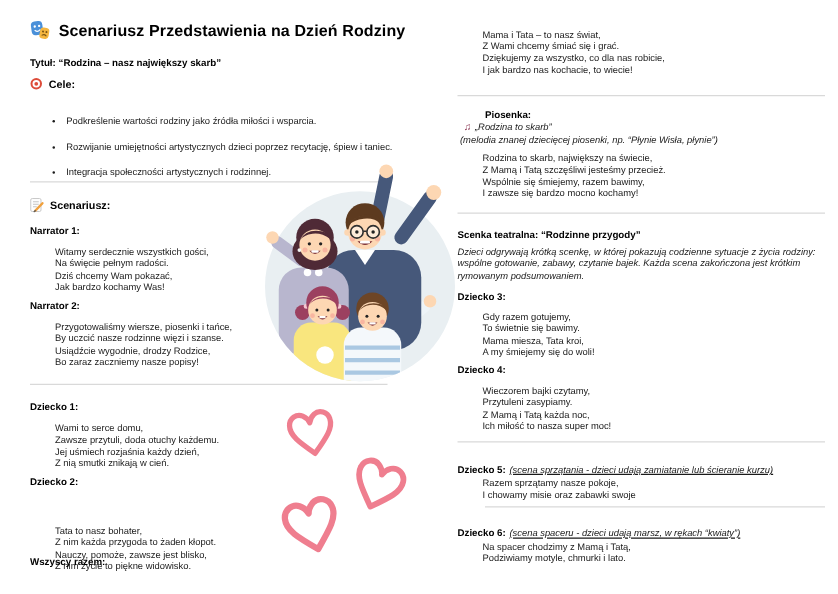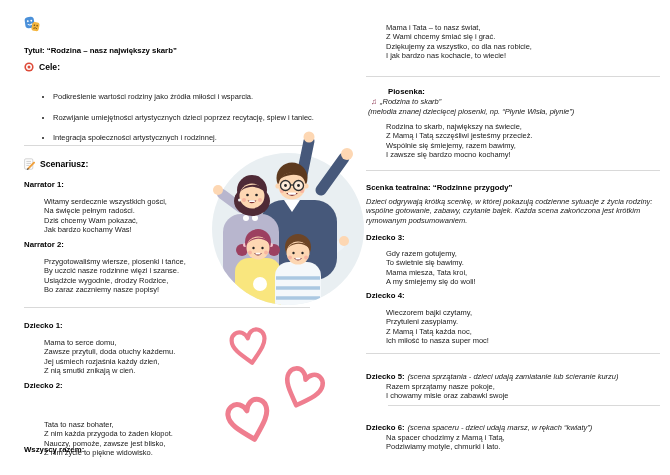--- a/index.html
+++ b/index.html
@@ -13,41 +13,42 @@
   .sub{font-size:7.8px;font-weight:bold;color:#000;}
   .h2{font-size:8.6px;font-weight:bold;color:#000;}
   .h3{font-size:7.8px;font-weight:bold;color:#000;}
   .verse{font-size:7.5px;line-height:9.3px;white-space:pre-line;padding-left:20px;}
   .it{font-style:italic;}
   .small{font-size:7.5px;line-height:9.3px;}
   .divider{height:0;border-top:1px solid #d9d9d9;}
   ul.goals{margin:12px;padding-left:15px;list-style:disc;}
   ul.goals li{font-size:7.5px;line-height:9px;margin-bottom:11.5px;}
   .note{color:#8a3350;font-size:8px;font-style:normal;margin-right:3px;}
-  .stage{font-size:7.5px;font-style:italic;margin-left:3px;font-weight:normal;}
+  .stage{font-size:7.5px;font-style:italic;margin-left:3px;font-weight:normal;text-decoration:underline;}
   svg{display:block;}
 </style>
 </head>
 <body>
 
 <div class="abs row" style="left:24px;top:16px;">
   <svg width="17" height="16" viewBox="0 0 17 16">
     <g transform="rotate(-8 5.5 6.5)">
       <rect x="1" y="1" width="9.2" height="11" rx="3.2" fill="#4a90d9"></rect>
       <circle cx="4" cy="5" r="0.95" fill="#fff"></circle>
         <circle cx="7.5" cy="5" r="0.95" fill="#fff"></circle>
       <path d="M3.8 8.2 Q5.7 10 7.7 8.2" stroke="#fff" stroke-width="1" fill="none" stroke-linecap="round"></path>
     </g>
     <g transform="rotate(10 11.5 10.5)">
       <rect x="7.8" y="6.2" width="7.4" height="8.8" rx="2.6" fill="#f5b63f"></rect>
       <circle cx="10.2" cy="9.4" r="0.8" fill="#7a5413"></circle>
         <circle cx="13" cy="9.4" r="0.8" fill="#7a5413"></circle>
       <path d="M10 12.4 Q11.6 11 13.2 12.4" stroke="#7a5413" stroke-width="0.9" fill="none" stroke-linecap="round"></path>
     </g>
   </svg>
+  <span class="doc-title">Scenariusz Przedstawienia na Dzień Rodziny</span>
 </div>
 
 <div class="abs sub" style="left:24px;top:46px;">Tytuł: “Rodzina – nasz największy skarb”</div>
 
 <div class="abs row" style="left:24px;top:62px;gap:5px;">
   <svg width="10" height="10" viewBox="0 0 10 10">
     <circle cx="5" cy="5" r="4.6" fill="#dd4b39"></circle>
     <circle cx="5" cy="5" r="3" fill="#ffffff"></circle>
     <circle cx="5" cy="5" r="1.5" fill="#dd4b39"></circle>
   </svg>
@@ -80,21 +81,21 @@
 
 <div class="abs h3" style="left:24px;top:240px;">Narrator 2:</div>
 <div class="abs verse" style="left:24px;top:257px;width:280px;">Przygotowaliśmy wiersze, piosenki i tańce,
 By uczcić nasze rodzinne więzi i szanse.
 Usiądźcie wygodnie, drodzy Rodzice,
 Bo zaraz zaczniemy nasze popisy!</div>
 
 <div class="abs divider" style="left:24px;top:307px;width:286px;"></div>
 
 <div class="abs h3" style="left:24px;top:321px;">Dziecko 1:</div>
-<div class="abs verse" style="left:24px;top:338px;width:280px;">Mama to serce domu,
+<div class="abs verse" style="left:24px;top:338px;width:280px;">Wami to serce domu,
 Zawsze przytuli, doda otuchy każdemu.
 Jej uśmiech rozjaśnia każdy dzień,
 Z nią smutki znikają w cień.</div>
 
 <div class="abs h3" style="left:24px;top:381px;">Dziecko 2:</div>
 <div class="abs verse" style="left:24px;top:420px;width:280px;">Tata to nasz bohater,
 Z nim każda przygoda to żaden kłopot.
 Nauczy, pomoże, zawsze jest blisko,
 Z nim życie to piękne widowisko.</div>
 

